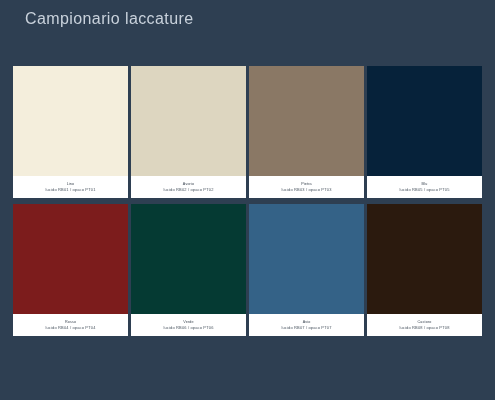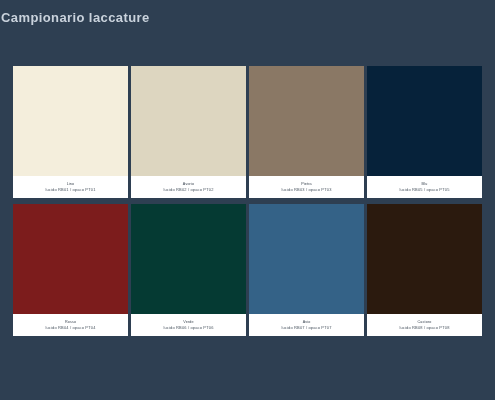--- a/index.html
+++ b/index.html
@@ -14,26 +14,26 @@
     overflow: hidden;
   }
   .page {
     position: relative;
     width: 495px;
     height: 400px;
     box-sizing: border-box;
   }
   .page-title {
     position: absolute;
-    left: 1px;
+    left: 25px;
     top: 10px;
-    font-size: 13px;
+    font-size: 16px;
     letter-spacing: 0.4px;
     color: #c9d2dc;
-    font-weight: 700;
+    font-weight: 400;
     white-space: nowrap;
   }
   .swatch-grid {
     position: absolute;
     left: 13px;
     top: 66px;
     width: 469px;
     display: grid;
     grid-template-columns: repeat(4, 115px);
     grid-template-rows: repeat(2, 132px);

